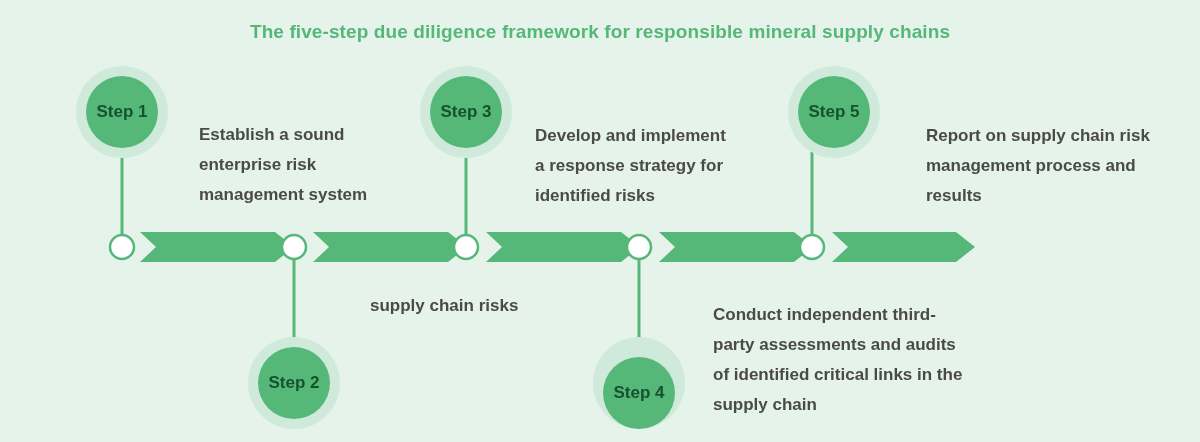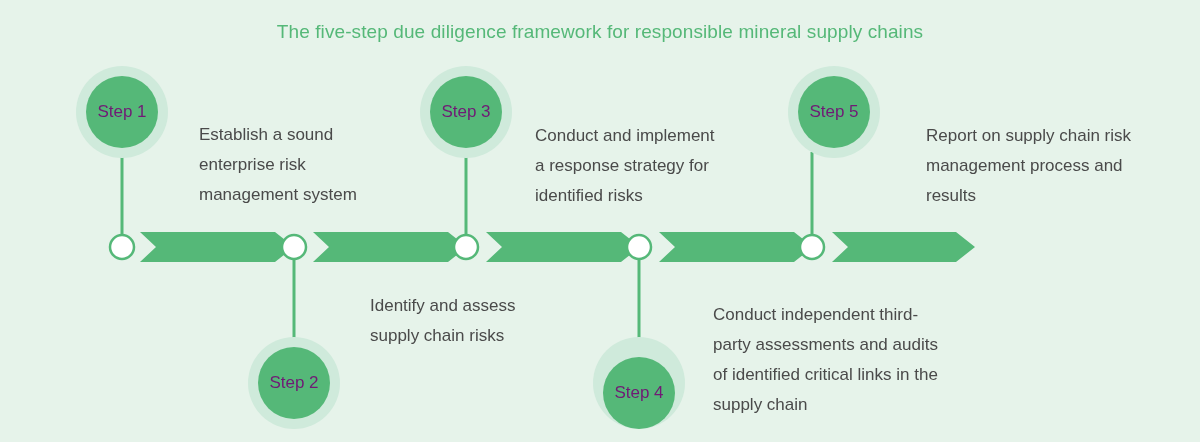--- a/index.html
+++ b/index.html
@@ -13,20 +13,21 @@
     font-family: "Liberation Sans", sans-serif;
     overflow: hidden;
     position: relative;
   }
 
   #infographic {
     position: absolute;
     inset: 0;
     width: 964px;
     height: 442px;
+    font-weight: bold;
   }
 
   
   .chart-title {
     position: absolute;
     top: 21px;
     left: 0;
     width: 1200px;
     text-align: center;
     font-size: 19px;
@@ -59,21 +60,21 @@
   .step-bubble .core {
     width: 72px;
     height: 72px;
     border-radius: 50%;
     background: #55b878;
     display: flex;
     align-items: center;
     justify-content: center;
   }
   .step-bubble .core span {
-    color: #701a75;
+    color: #14532d;
     font-size: 17px;
     white-space: nowrap;
   }
 
   
   .desc {
     position: absolute;
     font-size: 17px;
     line-height: 30px;
     color: #4a4a4a;
@@ -119,31 +120,30 @@
     <div>enterprise risk</div>
     <div>management system</div>
   </div>
 
   <div class="step-bubble" style="left:248px; top:337px;">
     <div class="core">
       <span>Step 2</span>
     </div>
   </div>
   <div class="desc" style="left:370px; top:291px;">
-    <div>Identify and assess</div>
     <div>supply chain risks</div>
   </div>
 
   <div class="step-bubble" style="left:420px; top:66px;">
     <div class="core">
       <span>Step 3</span>
     </div>
   </div>
   <div class="desc" style="left:535px; top:121px;">
-    <div>Conduct and implement</div>
+    <div>Develop and implement</div>
     <div>a response strategy for</div>
     <div>identified risks</div>
   </div>
 
   <div class="step-bubble" style="left:593px; top:337px;align-items:flex-end;">
     <div class="core">
       <span>Step 4</span>
     </div>
   </div>
   <div class="desc" style="left:713px; top:300px;">

